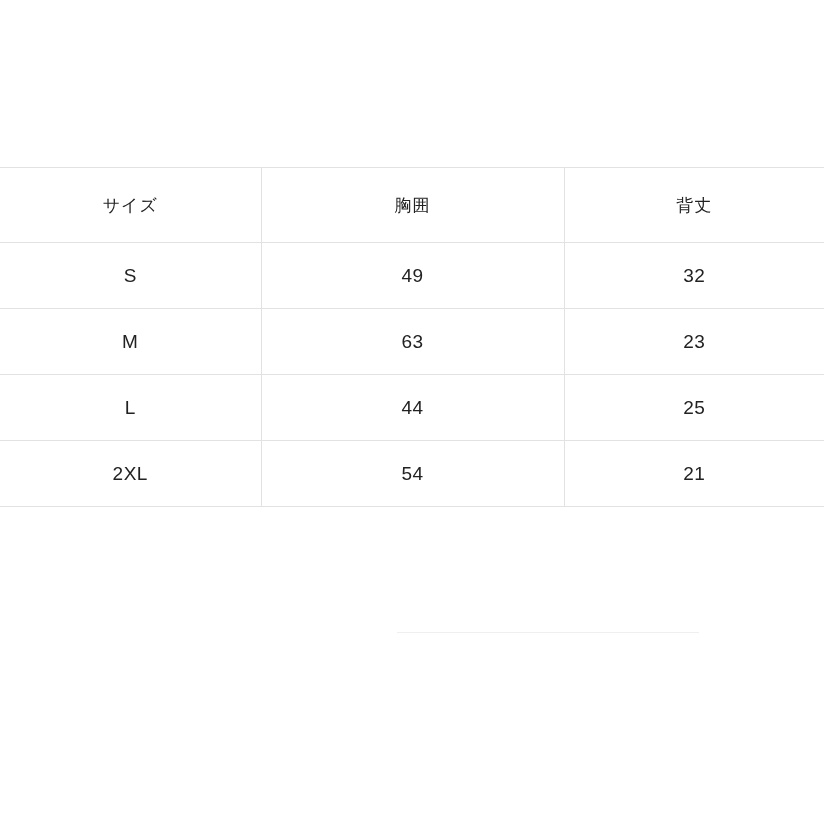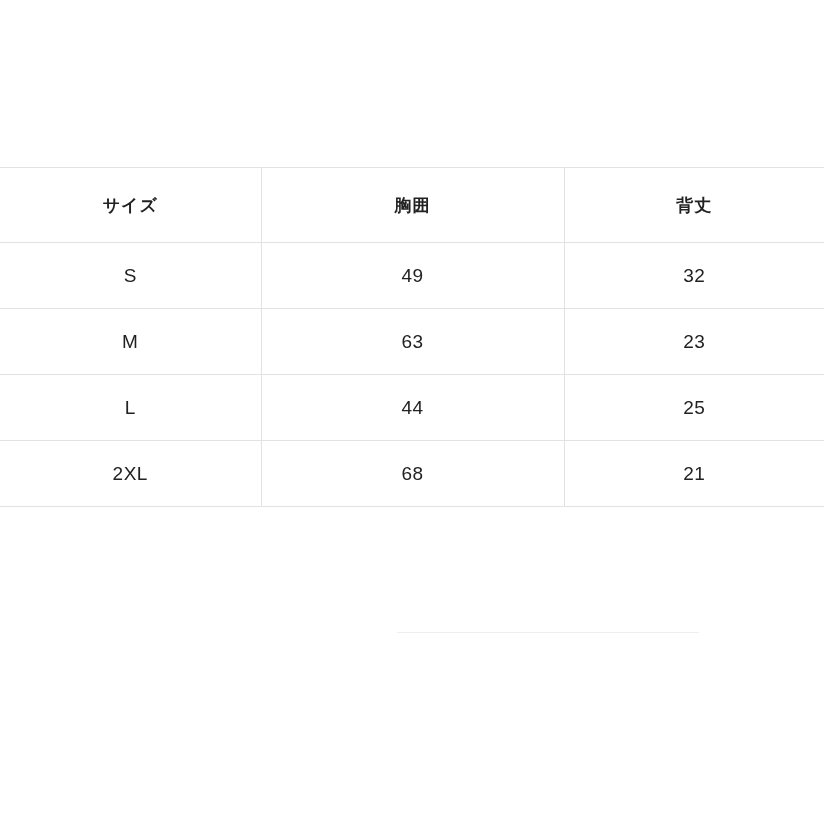--- a/index.html
+++ b/index.html
@@ -43,21 +43,21 @@
   }
   table.size-table tr > *:first-child {
     border-left: none;
   }
   table.size-table tr > *:last-child {
     border-right: none;
   }
   table.size-table th {
     height: 72px;
     font-size: 17px;
-    font-weight: bold;
+    font-weight: normal;
     letter-spacing: 1px;
   }
   table.size-table td {
     height: 63px;
     font-size: 19px;
     letter-spacing: 0.5px;
   }
   col.c-size { width: 261px; }
   col.c-chest { width: 303px; }
   col.c-length { width: 260px; }
@@ -101,21 +101,21 @@
           <td>63</td>
           <td>23</td>
         </tr>
         <tr>
           <td>L</td>
           <td>44</td>
           <td>25</td>
         </tr>
         <tr>
           <td>2XL</td>
-          <td>68</td>
+          <td>54</td>
           <td>21</td>
         </tr>
       </tbody>
     </table>
   </div>
 
   <div class="faint-rule"></div>
 
 </div>
 

